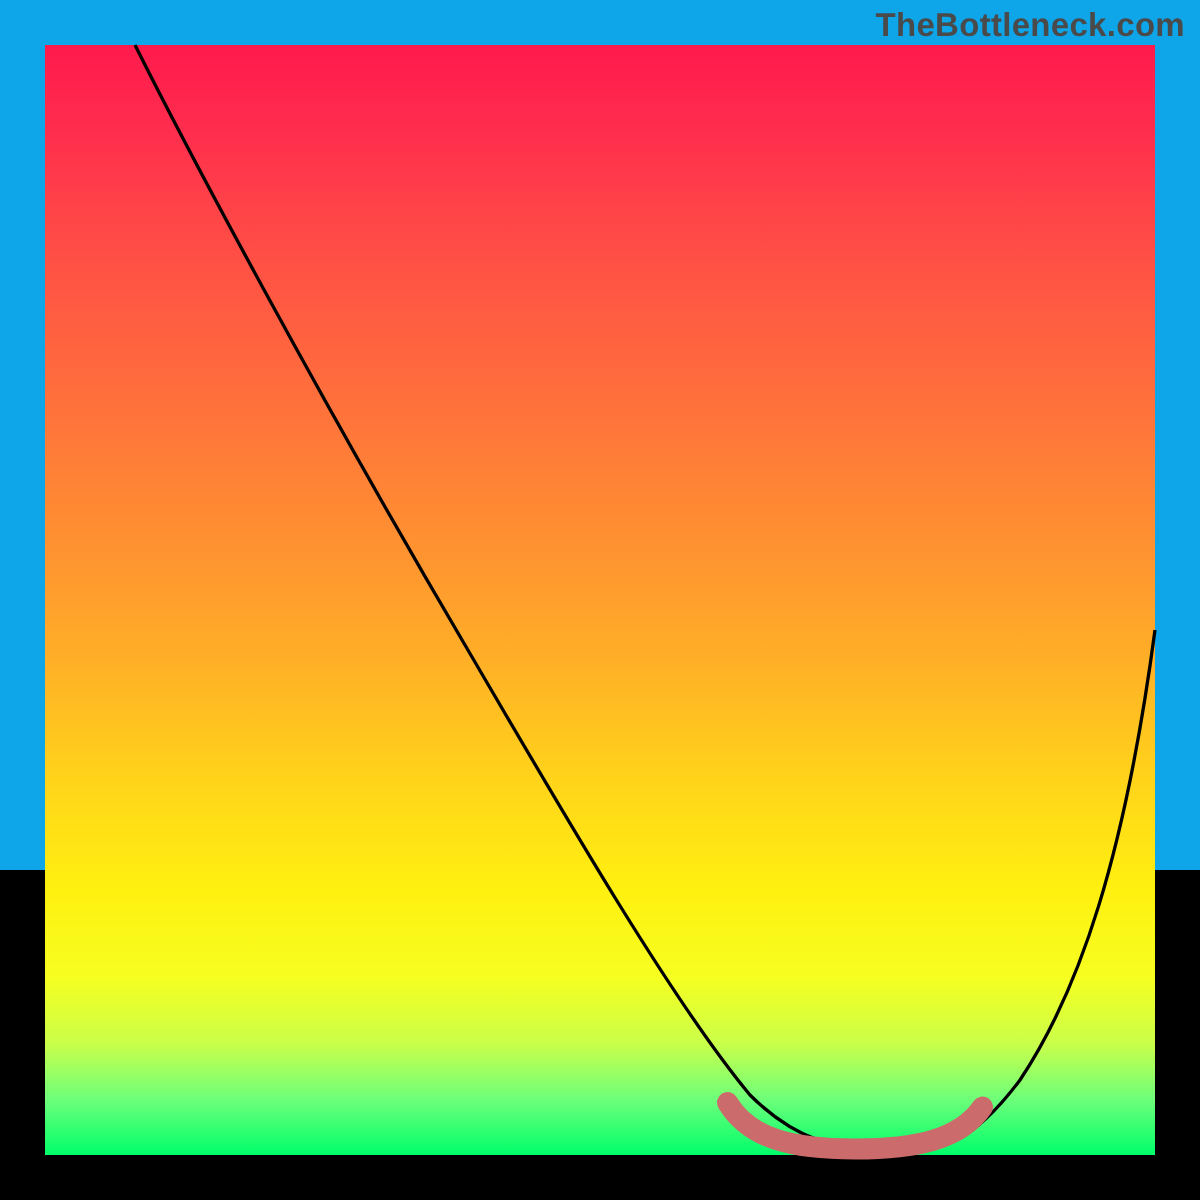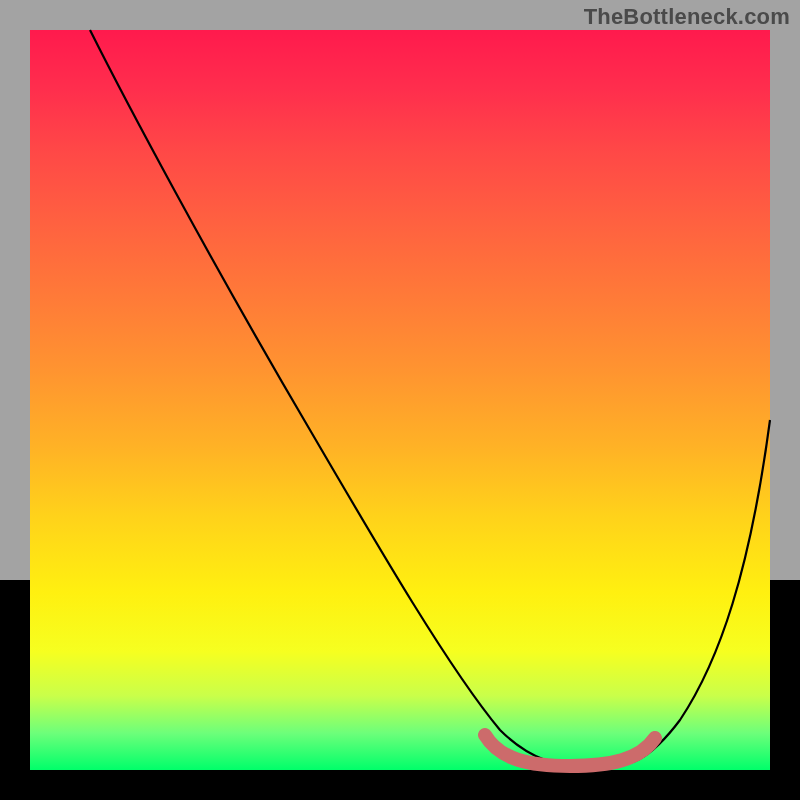--- a/index.html
+++ b/index.html
@@ -1,21 +1,21 @@
 <!DOCTYPE html>
 <html><head>
 <meta charset="utf-8">
 <style>
   * { margin: 0; padding: 0; box-sizing: border-box; }
   html, body { width: 800px; height: 800px; overflow: hidden; background: #000; }
   .frame {
     position: relative;
     width: 800px;
     height: 580px;
-    background: #a3a3a3;
+    background: #0ea5e9;
   }
   .watermark {
     position: absolute;
     top: 4px;
     right: 10px;
     color: #4a4a4a;
     font-family: Arial, Helvetica, sans-serif;
     font-size: 22px;
     font-weight: 600;
     letter-spacing: 0.2px;

